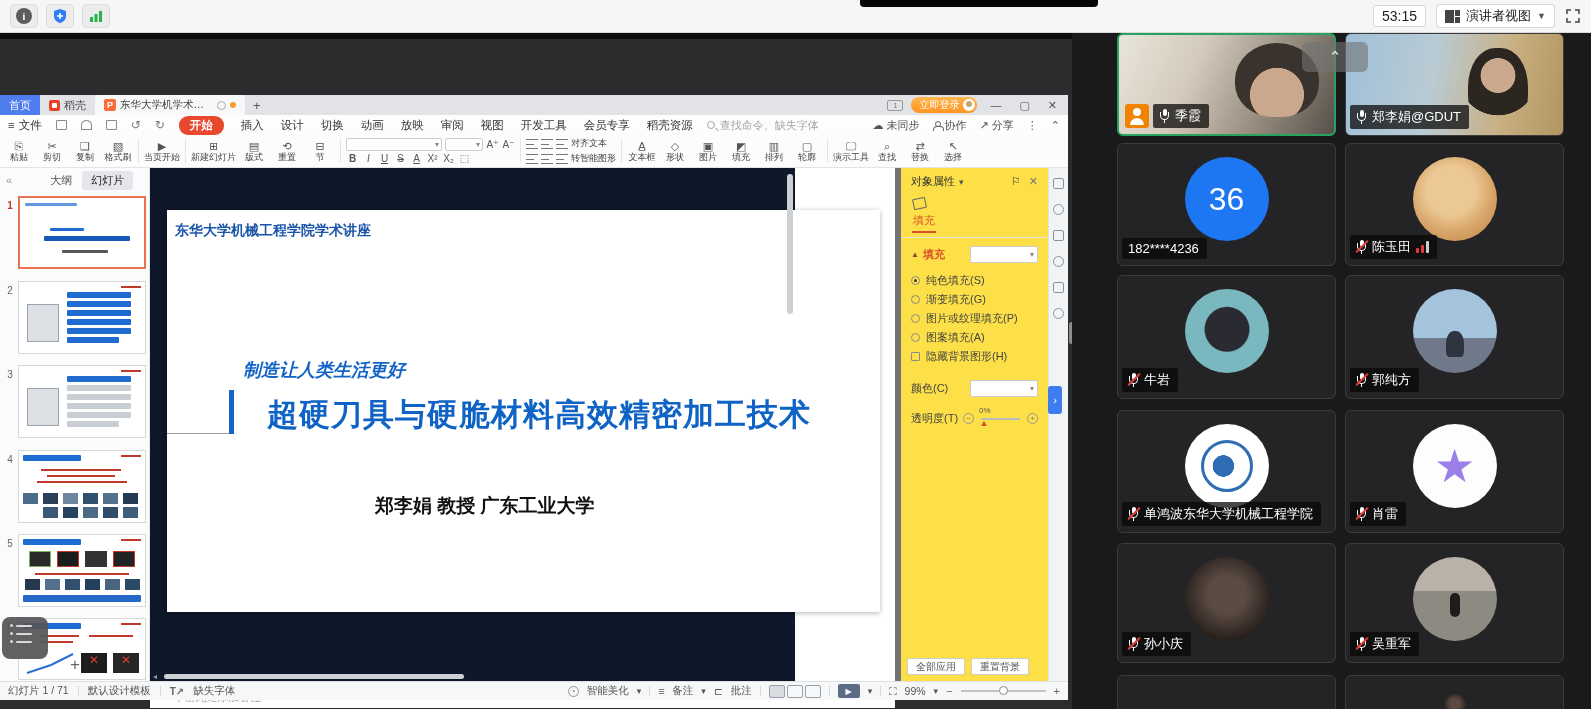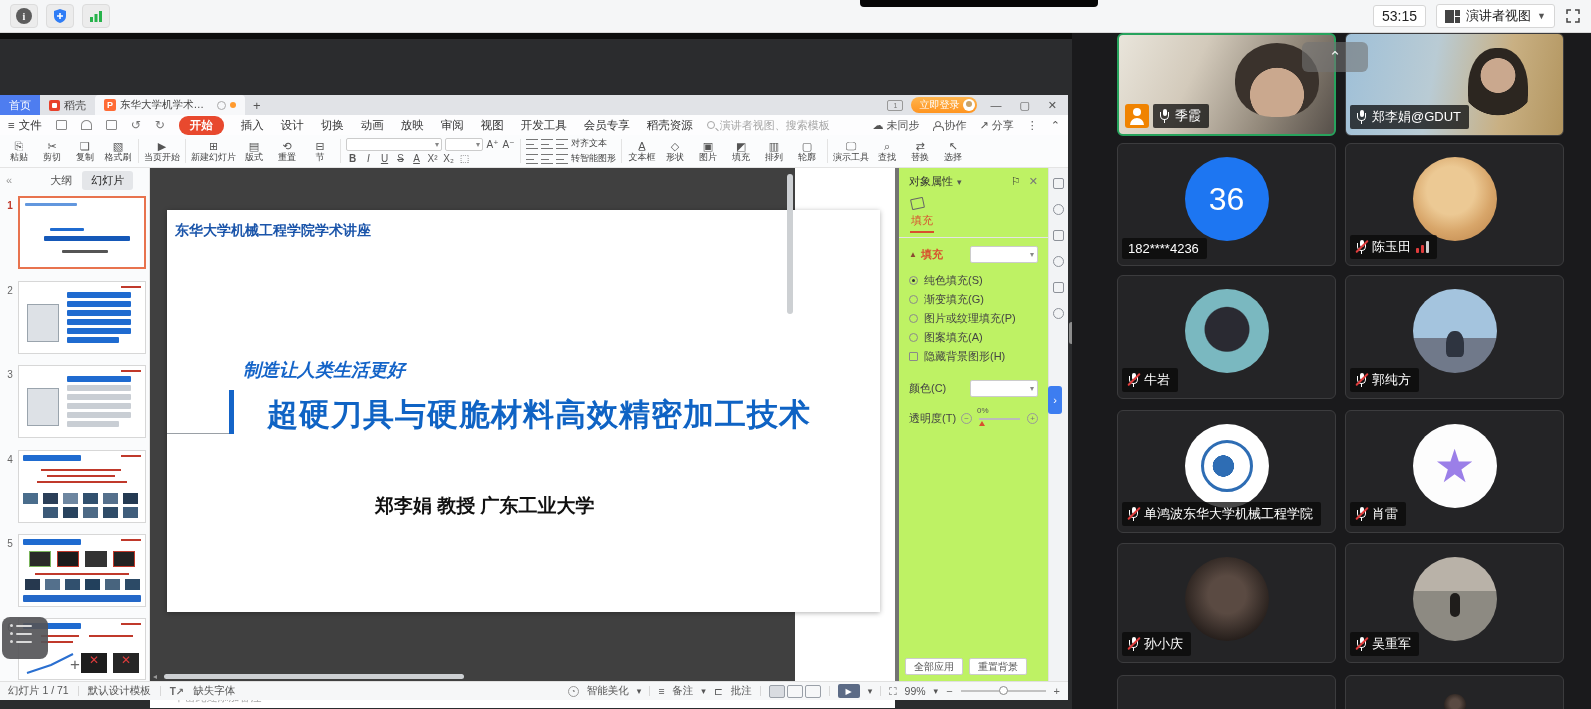--- a/index.html
+++ b/index.html
@@ -88,38 +88,38 @@
 .redline{position:absolute;background:#c0392b;height:2px}
 .machine{position:absolute;background:#dde1e6;border:1px solid #9aa4ad}
 .sq{position:absolute;width:15px;height:11px}
 .add-slide{position:absolute;left:0;bottom:6px;width:150px;text-align:center;font-size:17px;color:#666;cursor:pointer}
 .float-widget{position:absolute;left:2px;top:522px;width:46px;height:42px;background:rgba(85,85,88,.92);border-radius:8px;padding:7px 8px;display:flex;flex-direction:column;gap:5px;z-index:5}
 .fw-row{display:flex;align-items:center;gap:3px}
 .fw-dot{width:3px;height:3px;border-radius:50%;background:#d9d9d9}
 .fw-bar{width:16px;height:2px;background:#d9d9d9;border-radius:1px}
 
 
-.slide-canvas{position:absolute;left:150px;top:73px;width:645px;height:513px;background:#404040}
+.slide-canvas{position:absolute;left:150px;top:73px;width:645px;height:513px;background:#0f172a}
 .slide{position:absolute;left:17px;top:42px;width:713px;height:402px;background:#fff;box-shadow:0 1px 5px rgba(0,0,0,.3)}
 .sl-header{position:absolute;left:8px;top:12px;font-size:14px;font-weight:600;color:#1b55aa}
 .sl-slogan{position:absolute;left:76px;top:148px;font-size:18px;font-style:italic;font-weight:700;color:#1464c8;font-family:"DejaVu Serif","Liberation Serif",serif}
 .sl-bar{position:absolute;left:62px;top:180px;width:5px;height:44px;background:#1464c8}
 .sl-title{position:absolute;left:100px;top:184px;font-size:31px;font-weight:800;color:#0f63c4;letter-spacing:1px;white-space:nowrap}
 .sl-line{position:absolute;left:0;top:223px;width:62px;height:1px;background:#9aa0a6}
 .sl-presenter{position:absolute;left:208px;top:283px;font-size:19px;font-weight:700;color:#101010;white-space:nowrap}
 .vscroll{position:absolute;right:2px;top:6px;width:6px;height:140px;background:#cdd0d3;border-radius:3px}
 .hscroll{position:absolute;left:14px;bottom:2px;width:300px;height:5px;background:#cdd0d3;border-radius:3px}
 .hs-arrow{position:absolute;left:3px;bottom:0;font-size:8px;color:#999}
 
 
 .notes{position:absolute;left:150px;top:590px;width:745px;height:23px;background:#fff;border-top:1px solid #e4e4e4;display:flex;align-items:center;gap:7px;padding:0 10px;color:#a9a9a9;font-size:11px}
 .notes-ic{color:#888;font-size:11px}
 
 
-.props{position:absolute;left:895px;top:73px;width:153px;height:513px;background:#bef264;border-left:4px solid #737373;padding:6px 10px;font-size:11px;color:#444}
+.props{position:absolute;left:895px;top:73px;width:153px;height:513px;background:#fde047;border-left:6px solid #737373;padding:6px 10px;font-size:11px;color:#444}
 .pr-head{display:flex;align-items:center;gap:4px;color:#333}
 .pr-head .x{margin-left:4px;color:#777;cursor:pointer}
 .pr-head .sp{margin-left:auto}
 .bucket{width:13px;height:11px;border:1.5px solid #666;border-radius:1px;transform:rotate(-12deg);margin:9px 0 3px 2px}
 .pr-tab{display:inline-block;color:#d8502e;border-bottom:2px solid #d8502e;padding:1px 1px 3px;margin-left:1px}
 .pr-hr{height:1px;background:#e4e4e4;margin:4px -10px 8px}
 .sec-row{display:flex;align-items:center;gap:4px;margin-bottom:8px}
 .sec-tri{font-size:8px;color:#8a4a32}
 .sec-name{color:#d8502e;font-weight:700}
 .dd{height:17px;background:#fff;border:1px solid #ccc;border-radius:2px;display:flex;align-items:center;justify-content:flex-end;padding:0 3px;color:#888;font-size:8px}
@@ -291,21 +291,21 @@
         <span class="menu-item">动画</span>
         <span class="menu-item">放映</span>
         <span class="menu-item">审阅</span>
         <span class="menu-item">视图</span>
         <span class="menu-item">开发工具</span>
         <span class="menu-item">会员专享</span>
         <span class="menu-item">稻壳资源</span>
       </div>
       <div class="wps-search">
           <span class="lens"></span>
-          <span>演讲者视图、搜索模板</span>
+          <span>查找命令、缺失字体</span>
         </div>
       <div class="menu-right">
         <div class="mr-item">
             <span>☁</span>
             <span>未同步</span>
           </div>
         <div class="mr-item">
             <span class="person-ic"></span>
             <span>协作</span>
           </div>

